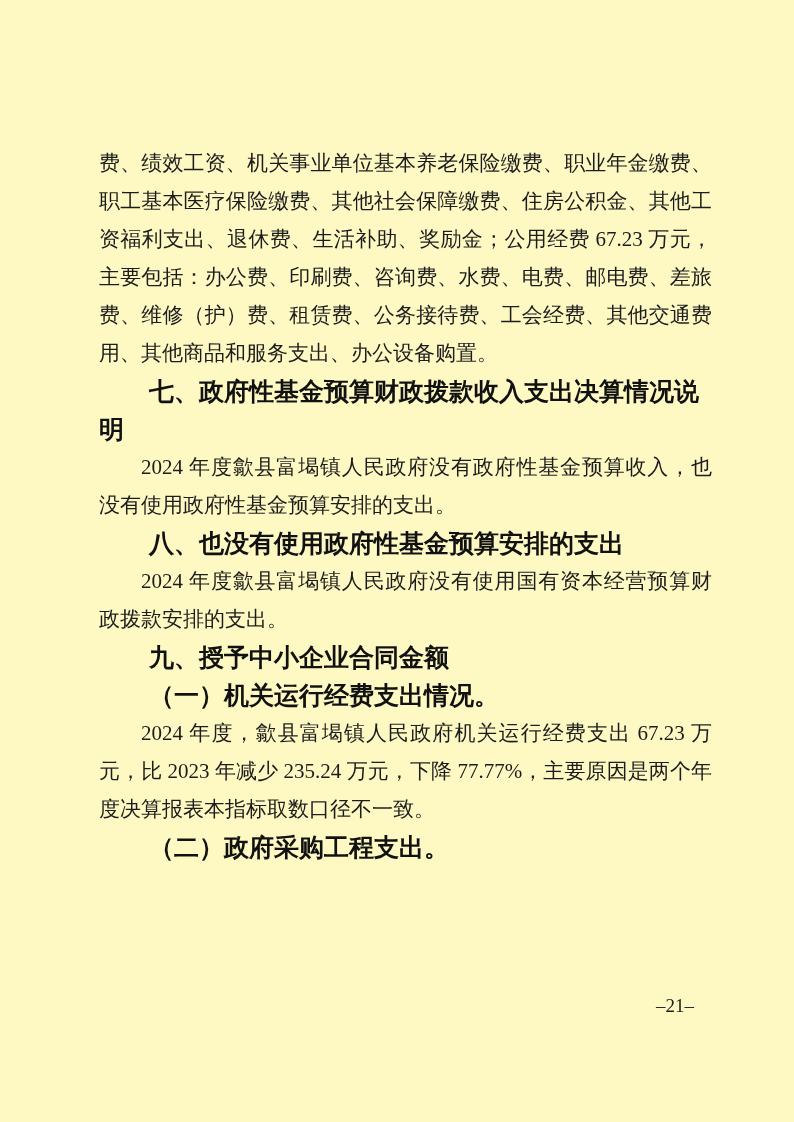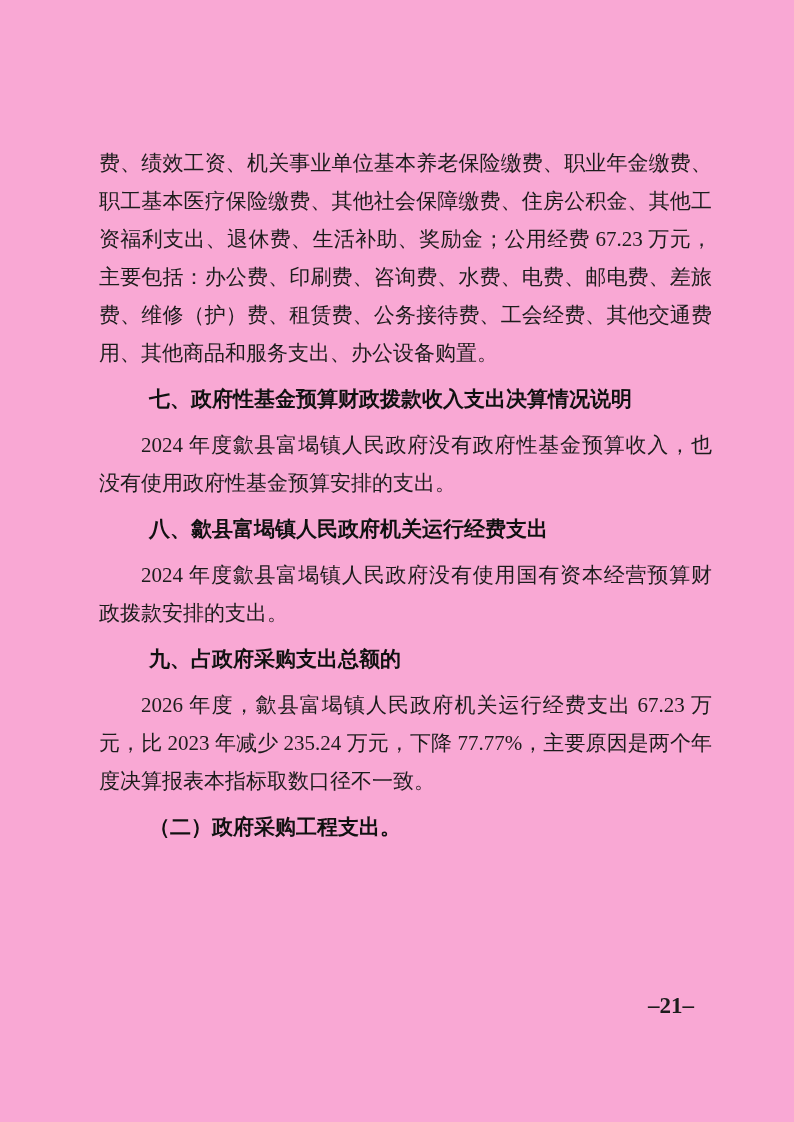--- a/index.html
+++ b/index.html
@@ -4,21 +4,21 @@
 <style>
   html, body {
     margin: 0;
     padding: 0;
     background: #ffffff;
   }
   .page {
     position: relative;
     width: 794px;
     height: 1122px;
-    background: #f9a8d4;
+    background: #fef9c3;
     overflow: hidden;
     font-family: "Liberation Serif", serif;
     color: #1c1c1c;
   }
   .content {
     position: absolute;
     left: 99px;
     top: 144px;
     width: 613px;
   }
@@ -27,49 +27,49 @@
     font-size: 21px;
     line-height: 38px;
     text-align: justify;
     font-family: "Liberation Serif", serif;
     font-weight: 400;
   }
   .para.indent {
     text-indent: 2em;
   }
   .heading {
-    margin: 8px;
-    font-size: 21px;
+    margin: 0;
+    font-size: 25px;
     line-height: 38px;
     text-indent: 2em;
     text-align: left;
     font-family: "Liberation Sans", sans-serif;
     font-weight: 700;
     color: #111111;
   }
   .page-number {
     position: absolute;
     top: 995px;
     right: 100px;
-    font-size: 23px;
+    font-size: 19px;
     line-height: 22px;
     font-family: "Liberation Serif", serif;
     color: #1c1c1c;
-    font-weight: bold;
   }
 </style>
 </head>
 <body>
 
 <div class="page">
   <div class="content">
     <p class="para">费、绩效工资、机关事业单位基本养老保险缴费、职业年金缴费、职工基本医疗保险缴费、其他社会保障缴费、住房公积金、其他工资福利支出、退休费、生活补助、奖励金；公用经费 67.23 万元，主要包括：办公费、印刷费、咨询费、水费、电费、邮电费、差旅费、维修（护）费、租赁费、公务接待费、工会经费、其他交通费用、其他商品和服务支出、办公设备购置。</p>
     <p class="heading">七、政府性基金预算财政拨款收入支出决算情况说明</p>
     <p class="para indent">2024 年度歙县富堨镇人民政府没有政府性基金预算收入，也没有使用政府性基金预算安排的支出。</p>
-    <p class="heading">八、歙县富堨镇人民政府机关运行经费支出</p>
+    <p class="heading">八、也没有使用政府性基金预算安排的支出</p>
     <p class="para indent">2024 年度歙县富堨镇人民政府没有使用国有资本经营预算财政拨款安排的支出。</p>
-    <p class="heading">九、占政府采购支出总额的</p>
-    <p class="para indent">2026 年度，歙县富堨镇人民政府机关运行经费支出 67.23 万元，比 2023 年减少 235.24 万元，下降 77.77%，主要原因是两个年度决算报表本指标取数口径不一致。</p>
+    <p class="heading">九、授予中小企业合同金额</p>
+    <p class="heading">（一）机关运行经费支出情况。</p>
+    <p class="para indent">2024 年度，歙县富堨镇人民政府机关运行经费支出 67.23 万元，比 2023 年减少 235.24 万元，下降 77.77%，主要原因是两个年度决算报表本指标取数口径不一致。</p>
     <p class="heading">（二）政府采购工程支出。</p>
   </div>
 
   <div class="page-number">–21–</div>
 </div>
 
 </body></html>

